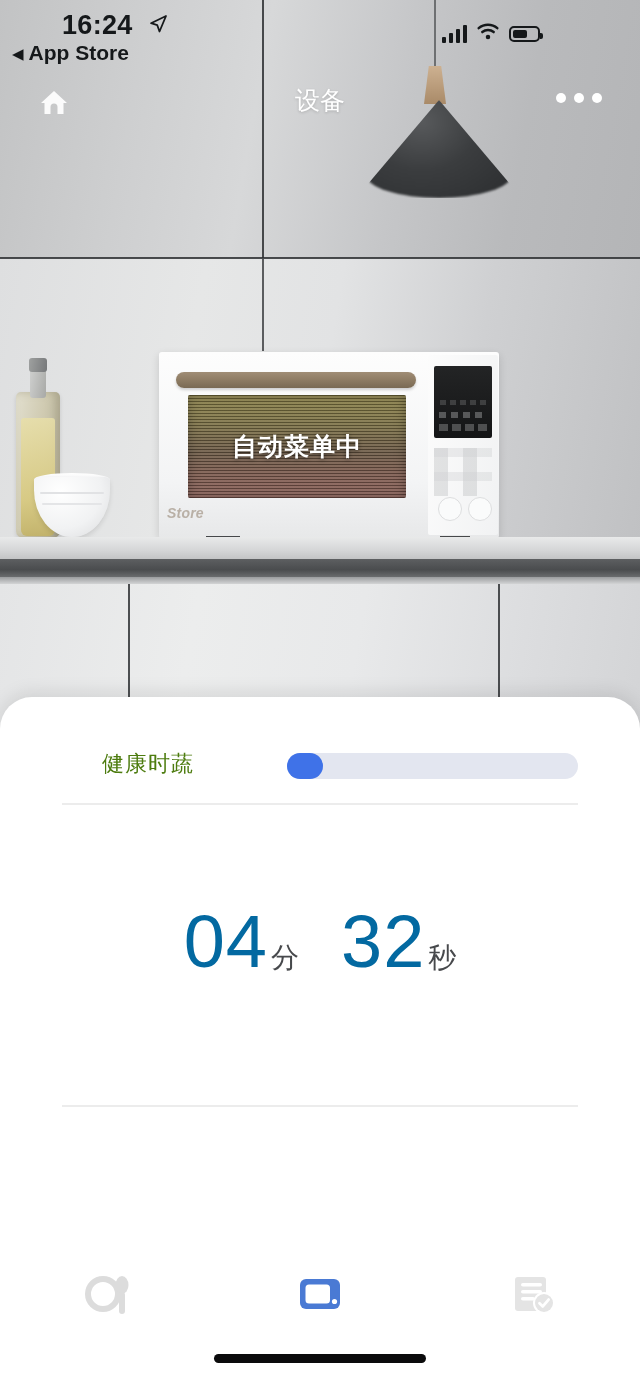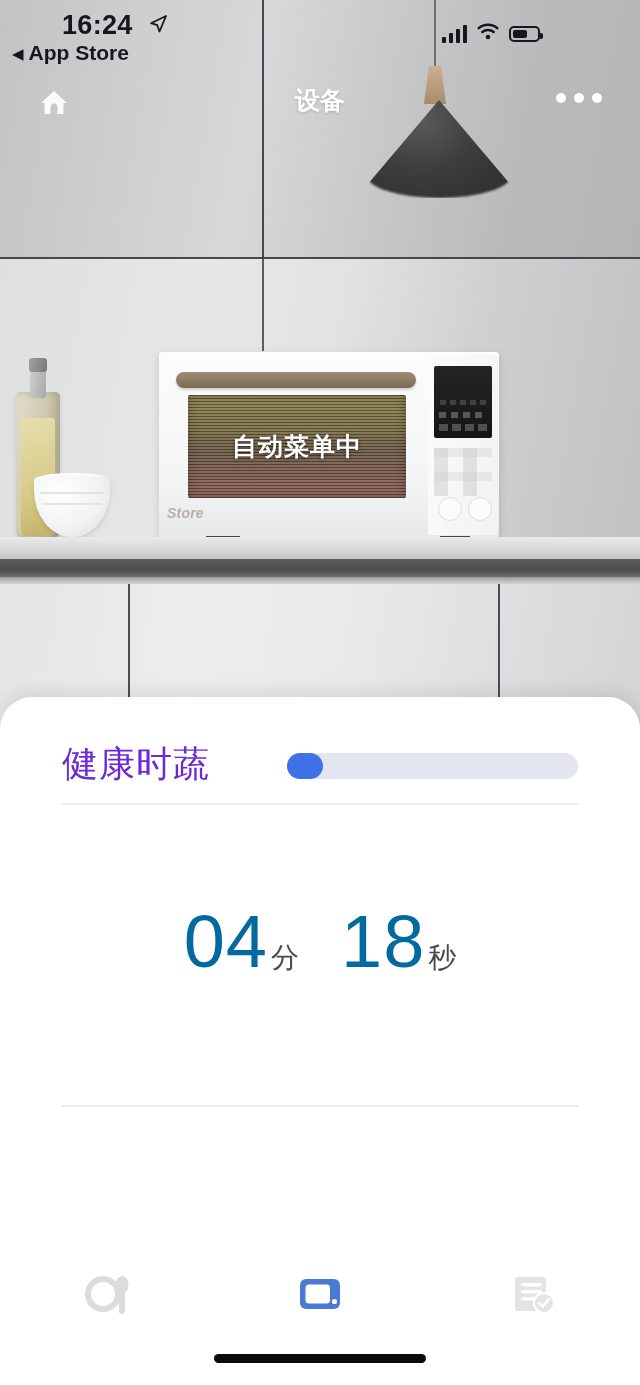--- a/index.html
+++ b/index.html
@@ -194,41 +194,42 @@
   }
   .batt-fill { height:100%; width:62%; background:#15181a; border-radius:2px; }
 
   
   .navbar {
     position:absolute; left:0; top:76px; width:640px; height:52px; z-index:20;
   }
   .nav-home { position:absolute; left:34px; top:6px; width:40px; height:40px; cursor:pointer; }
   .nav-title {
     position:absolute; left:0; right:0; top:8px; text-align:center;
-    color:#ffffff; font-size:25px; font-weight:700;
+    color:#ffffff; font-size:25px; font-weight:400;
     text-shadow:0 1px 3px rgba(0,0,0,.18);
   }
   .nav-more {
     position:absolute; right:38px; top:17px; display:flex; gap:8px; cursor:pointer;
   }
   .nav-more span { width:10px; height:10px; border-radius:50%; background:#ffffff; }
 
   
   .card {
     position:absolute; left:0; top:697px; width:640px; height:545px;
     background:#ffffff; border-radius:32px 32px 0 0; z-index:30;
     box-shadow:0 -4px 18px rgba(0,0,0,.10);
   }
   .prog-row {
     position:absolute; left:62px; top:44px; right:62px; height:46px;
     display:flex; align-items:center;
   }
   .prog-label {
-    font-size:36px; color:#6d28d9; font-weight:400; letter-spacing:1px;
+    font-size:22px; color:#4d7c0f; font-weight:400; letter-spacing:1px;
     white-space:nowrap;
+    margin-left:40px;
   }
   .prog-track {
     position:absolute; left:225px; right:0; top:12px; height:26px;
     background:#e3e6f0; border-radius:13px;
   }
   .prog-knob {
     position:absolute; left:0; top:0; width:36px; height:26px;
     background:#3f72e8; border-radius:13px;
   }
   .divider {
@@ -378,21 +379,21 @@
   </div>
 
   <div class="divider div-1"></div>
 
   <div class="timer">
     <div class="timer-seg">
       <span class="timer-num">04</span>
       <span class="timer-unit">分</span>
     </div>
     <div class="timer-seg">
-      <span class="timer-num">18</span>
+      <span class="timer-num">32</span>
       <span class="timer-unit">秒</span>
     </div>
   </div>
 
   <div class="divider div-2"></div>
 
 </div>
 
 <div class="tabbar">
 

